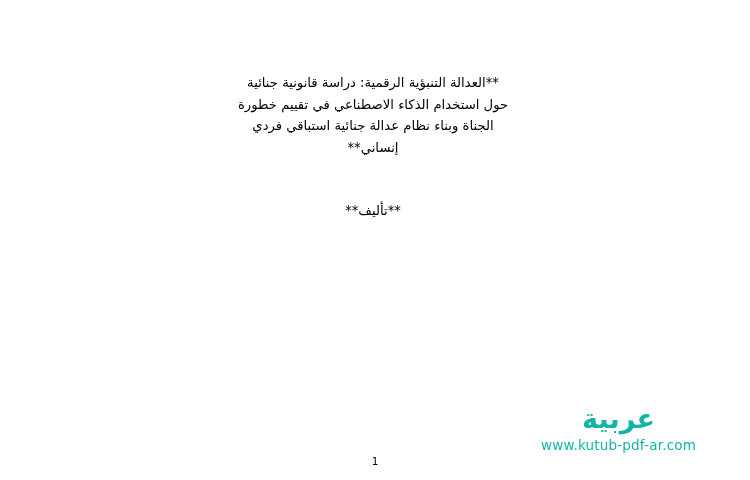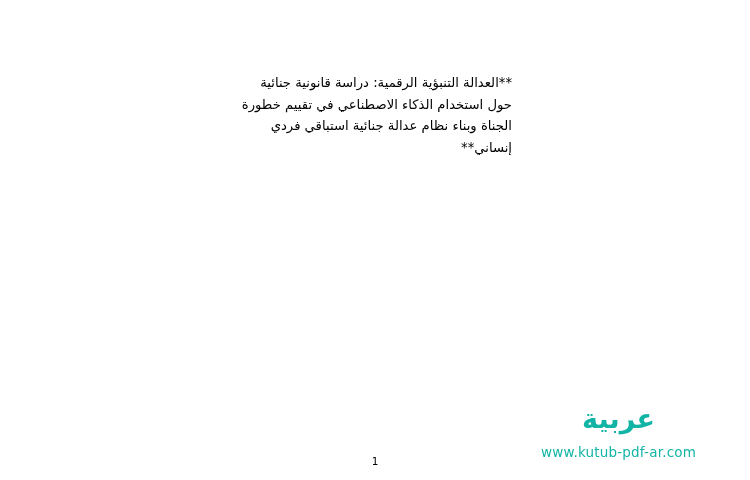--- a/index.html
+++ b/index.html
@@ -29,21 +29,20 @@
     direction: rtl;
   }
   .block {
     font-size: 13.2px;
     line-height: 21.5px;
     letter-spacing: 0px;
     word-spacing: 0px;
   }
   .block.title {
     margin-bottom: 0;
-    text-align: right;
   }
   .spacer-lg {
     height: 42px;
   }
   .spacer-md {
     height: 38px;
   }
   .spacer-sm {
     height: 34px;
   }
@@ -81,35 +80,36 @@
     text-align: center;
   }
   .wm-pdf {
     font-size: 27px;
     font-weight: bold;
     color: #ef7d22;
     direction: ltr;
     letter-spacing: 0px;
   }
   .watermark .wm-url {
-    margin-top: 10px;
+    margin-top: 3px;
     font-size: 13.5px;
     color: #12b5a5;
     direction: ltr;
     letter-spacing: 0.2px;
   }
 </style>
 </head>
 <body>
 
 <div class="page">
 
   <div class="content">
     <div class="block title">**العدالة التنبؤية الرقمية: دراسة قانونية جنائية حول استخدام الذكاء الاصطناعي في تقييم خطورة الجناة وبناء نظام عدالة جنائية استباقي فردي إنساني**</div>
     <div class="spacer-lg"></div>
+    <div class="block">**تأليف**</div>
     <div class="spacer-sm"></div>
     <div class="spacer-md"></div>
     <div class="spacer-md"></div>
   </div>
 
   <div class="page-number">1</div>
 
   <div class="watermark">
     <div class="wm-top">
       <span class="wm-word">عربية</span>

